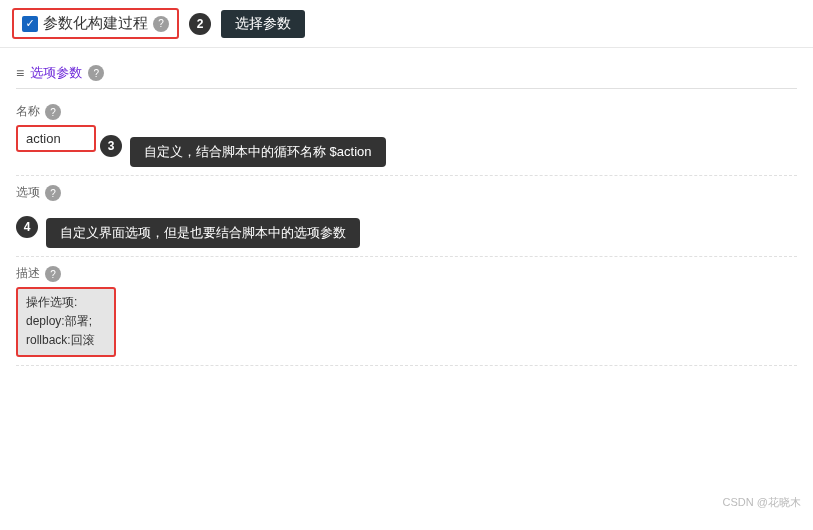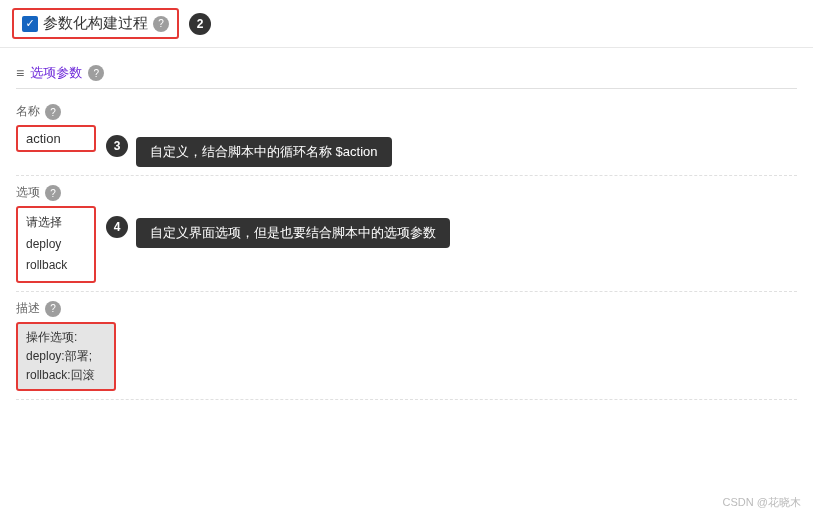--- a/index.html
+++ b/index.html
@@ -122,21 +122,21 @@
       align-items: flex-end;
       gap: 5px;
       font-size: 12px;
       color: #666;
       margin-bottom: 5px;
     }
 
     .field-with-annotation {
       display: flex;
       align-items: flex-start;
-      gap: 10px;
+      gap: 4px;
     }
 
     .input-box {
       border: 2px solid #e53935;
       padding: 4px 8px;
       border-radius: 3px;
       font-size: 13px;
       background: #fff;
       min-width: 80px;
       color: #333;
@@ -231,20 +231,21 @@
 
 <div style="position:relative; height:530px; background:#fff;">
 
   <div class="top-bar">
     <div class="checkbox-label">
       <div class="checkbox-icon">✓</div>
       <span class="checkbox-text">参数化构建过程</span>
       <span class="question-badge">?</span>
     </div>
     <div class="step-badge">2</div>
+    <div class="step-label">选择参数</div>
   </div>
 
   <div class="content-area">
 
     <div class="section-header">
       <span class="hamburger-icon">≡</span>
       <span class="section-title">选项参数</span>
       <span class="question-badge">?</span>
     </div>
 
@@ -261,25 +262,20 @@
         </div>
       </div>
     </div>
 
     <div class="field-row">
       <div class="field-label">
         <span>选项</span>
         <span class="question-badge">?</span>
       </div>
       <div class="field-with-annotation">
-        <div class="select-options-box">
-          <div>请选择</div>
-          <div>deploy</div>
-          <div>rollback</div>
-        </div>
         <div class="annotation-bubble">
           <div class="annotation-badge">4</div>
           <div class="annotation-text">自定义界面选项，但是也要结合脚本中的选项参数</div>
         </div>
       </div>
     </div>
 
     <div class="field-row">
       <div class="field-label">
         <span>描述</span>

